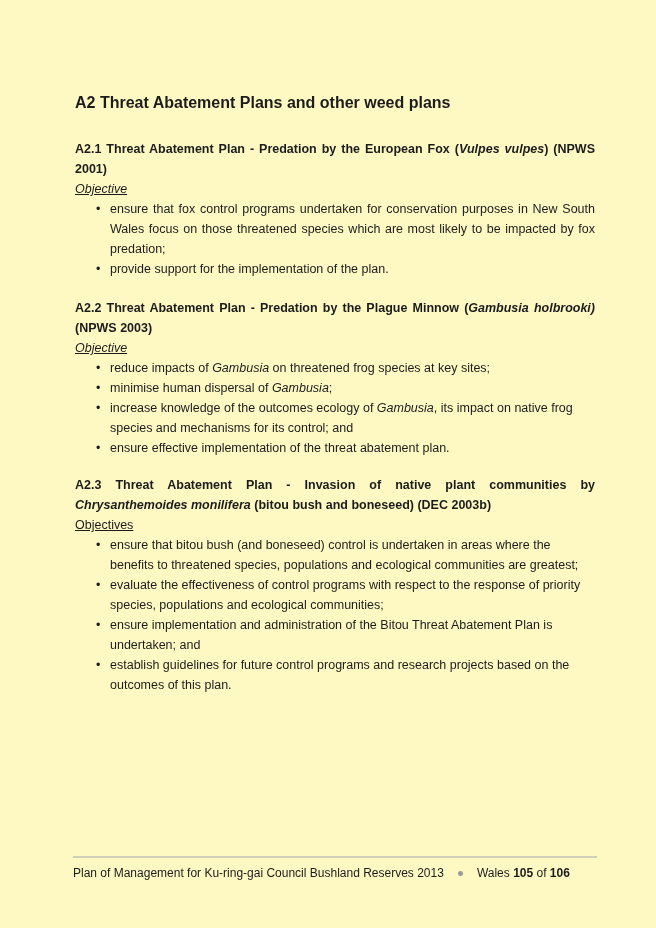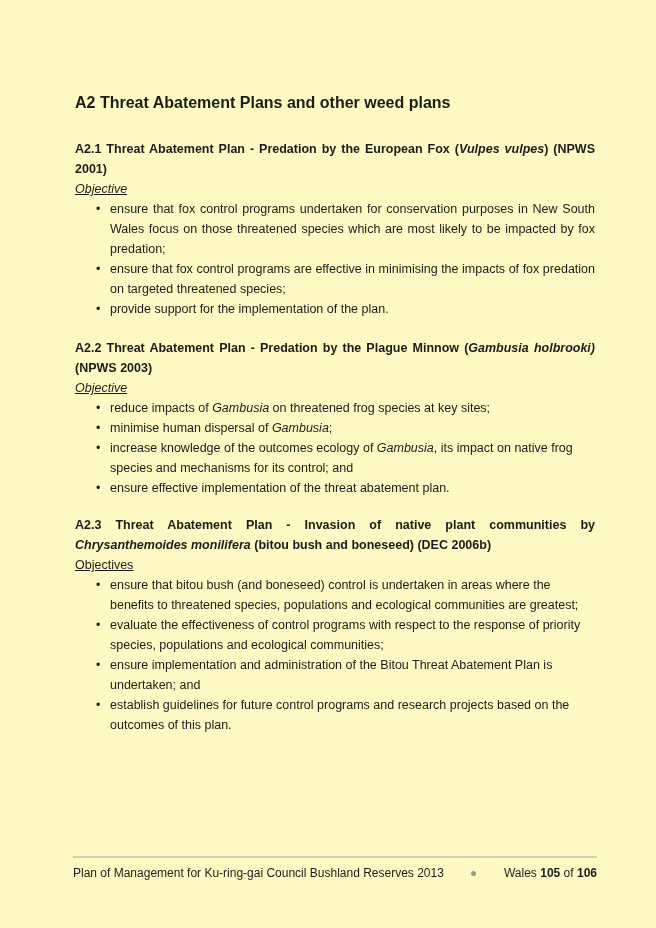--- a/index.html
+++ b/index.html
@@ -58,21 +58,21 @@
   ul.justify li { text-align: justify; }
   .footer {
     position: absolute;
     left: 73px;
     top: 856px;
     width: 524px;
     border-top: 2px solid #cfcfba;
   }
   .footer-row {
     display: flex;
-    justify-content: space-between;
+    justify-content: flex-start;
     align-items: center;
     padding-top: 7px;
     font-size: 12px;
     line-height: 16px;
     white-space: nowrap;
   }
   .dot-sep {
     display: inline-block;
     width: 5px;
     height: 5px;
@@ -89,38 +89,37 @@
 <div class="page">
   <div class="content">
 
     <h1 class="doc-title">A2 Threat Abatement Plans and other weed plans</h1>
 
     <section class="sec-1">
       <p class="heading"><span>A2.1 Threat Abatement Plan - Predation by the European Fox (</span><span class="it">Vulpes vulpes</span><span>) (NPWS 2001)</span></p>
       <p class="objective it">Objective</p>
       <ul class="bullets justify">
         <li><span>ensure that fox control programs undertaken for conservation purposes in New South Wales focus on those threatened species which are most likely to be impacted by fox predation;</span></li>
-        <li><span>ensure that fox control programs are effective in minimising the impacts of fox predation on targeted threatened species;</span></li>
         <li><span>provide support for the implementation of the plan.</span></li>
       </ul>
     </section>
 
     <section class="sec-2">
       <p class="heading"><span>A2.2 Threat Abatement Plan - Predation by the Plague Minnow (</span><span class="it">Gambusia holbrooki)</span><span> (NPWS 2003)</span></p>
       <p class="objective it">Objective</p>
       <ul class="bullets">
         <li><span>reduce impacts of </span><span class="it">Gambusia</span><span> on threatened frog species at key sites;</span></li>
         <li><span>minimise human dispersal of </span><span class="it">Gambusia</span><span>;</span></li>
         <li><span>increase knowledge of the outcomes ecology of </span><span class="it">Gambusia</span><span>, its impact on native frog species and mechanisms for its control; and</span></li>
         <li><span>ensure effective implementation of the threat abatement plan.</span></li>
       </ul>
     </section>
 
     <section class="sec-3">
-      <p class="heading"><span>A2.3 Threat Abatement Plan - Invasion of native plant communities by </span><span class="it">Chrysanthemoides monilifera</span><span> (bitou bush and boneseed) (DEC 2006b)</span></p>
+      <p class="heading"><span>A2.3 Threat Abatement Plan - Invasion of native plant communities by </span><span class="it">Chrysanthemoides monilifera</span><span> (bitou bush and boneseed) (DEC 2003b)</span></p>
       <p class="objective">Objectives</p>
       <ul class="bullets">
         <li><span>ensure that bitou bush (and boneseed) control is undertaken in areas where the benefits to threatened species, populations and ecological communities are greatest;</span></li>
         <li><span>evaluate the effectiveness of control programs with respect to the response of priority species, populations and ecological communities;</span></li>
         <li><span>ensure implementation and administration of the Bitou Threat Abatement Plan is undertaken; and</span></li>
         <li><span>establish guidelines for future control programs and research projects based on the outcomes of this plan.</span></li>
       </ul>
     </section>
 
   </div>

